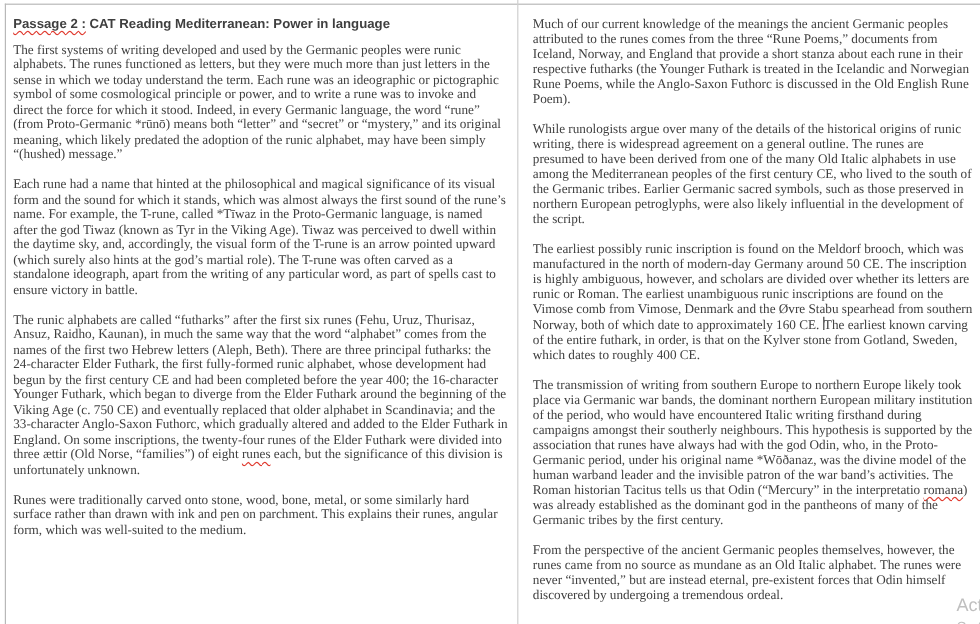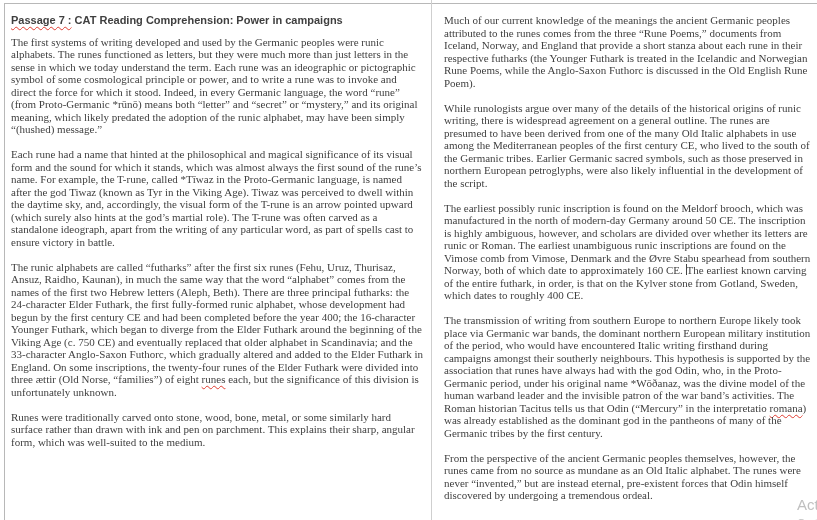--- a/index.html
+++ b/index.html
@@ -39,26 +39,26 @@
 </style>
 </head>
 <body>
 
 <div class="page">
   <div class="edge-top"></div>
   <div class="edge-left"></div>
   <div class="col-divider"></div>
 
   <div class="column left">
-    <h1 class="title"><span class="misspelled">Passage 7 :</span><span class="text-run"> CAT Reading Comprehension: Power in campaigns</span></h1>
+    <h1 class="title"><span class="misspelled">Passage 2 :</span><span class="text-run"> CAT Reading Mediterranean: Power in language</span></h1>
     <div>
         <p class="para"><span class="text-run">The first systems of writing developed and used by the Germanic peoples were runic alphabets. The runes functioned as letters, but they were much more than just letters in the sense in which we today understand the term. Each rune was an ideographic or pictographic symbol of some cosmological principle or power, and to write a rune was to invoke and direct the force for which it stood. Indeed, in every Germanic language, the word “rune” (from Proto-Germanic *rūnō) means both “letter” and “secret” or “mystery,” and its original meaning, which likely predated the adoption of the runic alphabet, may have been simply “(hushed) message.”</span></p>
         <p class="para"><span class="text-run">Each rune had a name that hinted at the philosophical and magical significance of its visual form and the sound for which it stands, which was almost always the first sound of the rune’s name. For example, the T-rune, called *Tīwaz in the Proto-Germanic language, is named after the god Tiwaz (known as Tyr in the Viking Age). Tiwaz was perceived to dwell within the daytime sky, and, accordingly, the visual form of the T-rune is an arrow pointed upward (which surely also hints at the god’s martial role). The T-rune was often carved as a standalone ideograph, apart from the writing of any particular word, as part of spells cast to ensure victory in battle.</span></p>
         <p class="para"><span class="text-run">The runic alphabets are called “futharks” after the first six runes (Fehu, Uruz, Thurisaz, Ansuz, Raidho, Kaunan), in much the same way that the word “alphabet” comes from the names of the first two Hebrew letters (Aleph, Beth). There are three principal futharks: the 24-character Elder Futhark, the first fully-formed runic alphabet, whose development had begun by the first century CE and had been completed before the year 400; the 16-character Younger Futhark, which began to diverge from the Elder Futhark around the beginning of the Viking Age (c. 750 CE) and eventually replaced that older alphabet in Scandinavia; and the 33-character Anglo-Saxon Futhorc, which gradually altered and added to the Elder Futhark in England. On some inscriptions, the twenty-four runes of the Elder Futhark were divided into three ættir (Old Norse, “families”) of eight </span><span class="misspelled">runes</span><span class="text-run"> each, but the significance of this division is unfortunately unknown.</span></p>
-        <p class="para"><span class="text-run">Runes were traditionally carved onto stone, wood, bone, metal, or some similarly hard surface rather than drawn with ink and pen on parchment. This explains their sharp, angular form, which was well-suited to the medium.</span></p>
+        <p class="para"><span class="text-run">Runes were traditionally carved onto stone, wood, bone, metal, or some similarly hard surface rather than drawn with ink and pen on parchment. This explains their runes, angular form, which was well-suited to the medium.</span></p>
       </div>
   </div>
 
   <div class="column right">
       <p class="para"><span class="text-run">Much of our current knowledge of the meanings the ancient Germanic peoples attributed to the runes comes from the three “Rune Poems,” documents from Iceland, Norway, and England that provide a short stanza about each rune in their respective futharks (the Younger Futhark is treated in the Icelandic and Norwegian Rune Poems, while the Anglo-Saxon Futhorc is discussed in the Old English Rune Poem).</span></p>
       <p class="para"><span class="text-run">While runologists argue over many of the details of the historical origins of runic writing, there is widespread agreement on a general outline. The runes are presumed to have been derived from one of the many Old Italic alphabets in use among the Mediterranean peoples of the first century CE, who lived to the south of the Germanic tribes. Earlier Germanic sacred symbols, such as those preserved in northern European petroglyphs, were also likely influential in the development of the script.</span></p>
       <p class="para"><span class="text-run">The earliest possibly runic inscription is found on the Meldorf brooch, which was manufactured in the north of modern-day Germany around 50 CE. The inscription is highly ambiguous, however, and scholars are divided over whether its letters are runic or Roman. The earliest unambiguous runic inscriptions are found on the Vimose comb from Vimose, Denmark and the Øvre Stabu spearhead from southern Norway, both of which date to approximately 160 CE. </span><span class="text-cursor"></span><span class="text-run">The earliest known carving of the entire futhark, in order, is that on the Kylver stone from Gotland, Sweden, which dates to roughly 400 CE.</span></p>
       <p class="para"><span class="text-run">The transmission of writing from southern Europe to northern Europe likely took place via Germanic war bands, the dominant northern European military institution of the period, who would have encountered Italic writing firsthand during campaigns amongst their southerly neighbours. This hypothesis is supported by the association that runes have always had with the god Odin, who, in the Proto-Germanic period, under his original name *Wōðanaz, was the divine model of the human warband leader and the invisible patron of the war band’s activities. The Roman historian Tacitus tells us that Odin (“Mercury” in the interpretatio </span><span class="misspelled">romana</span><span class="text-run">) was already established as the dominant god in the pantheons of many of the Germanic tribes by the first century.</span></p>
       <p class="para"><span class="text-run">From the perspective of the ancient Germanic peoples themselves, however, the runes came from no source as mundane as an Old Italic alphabet. The runes were never “invented,” but are instead eternal, pre-existent forces that Odin himself discovered by undergoing a tremendous ordeal.</span></p>
     </div>

